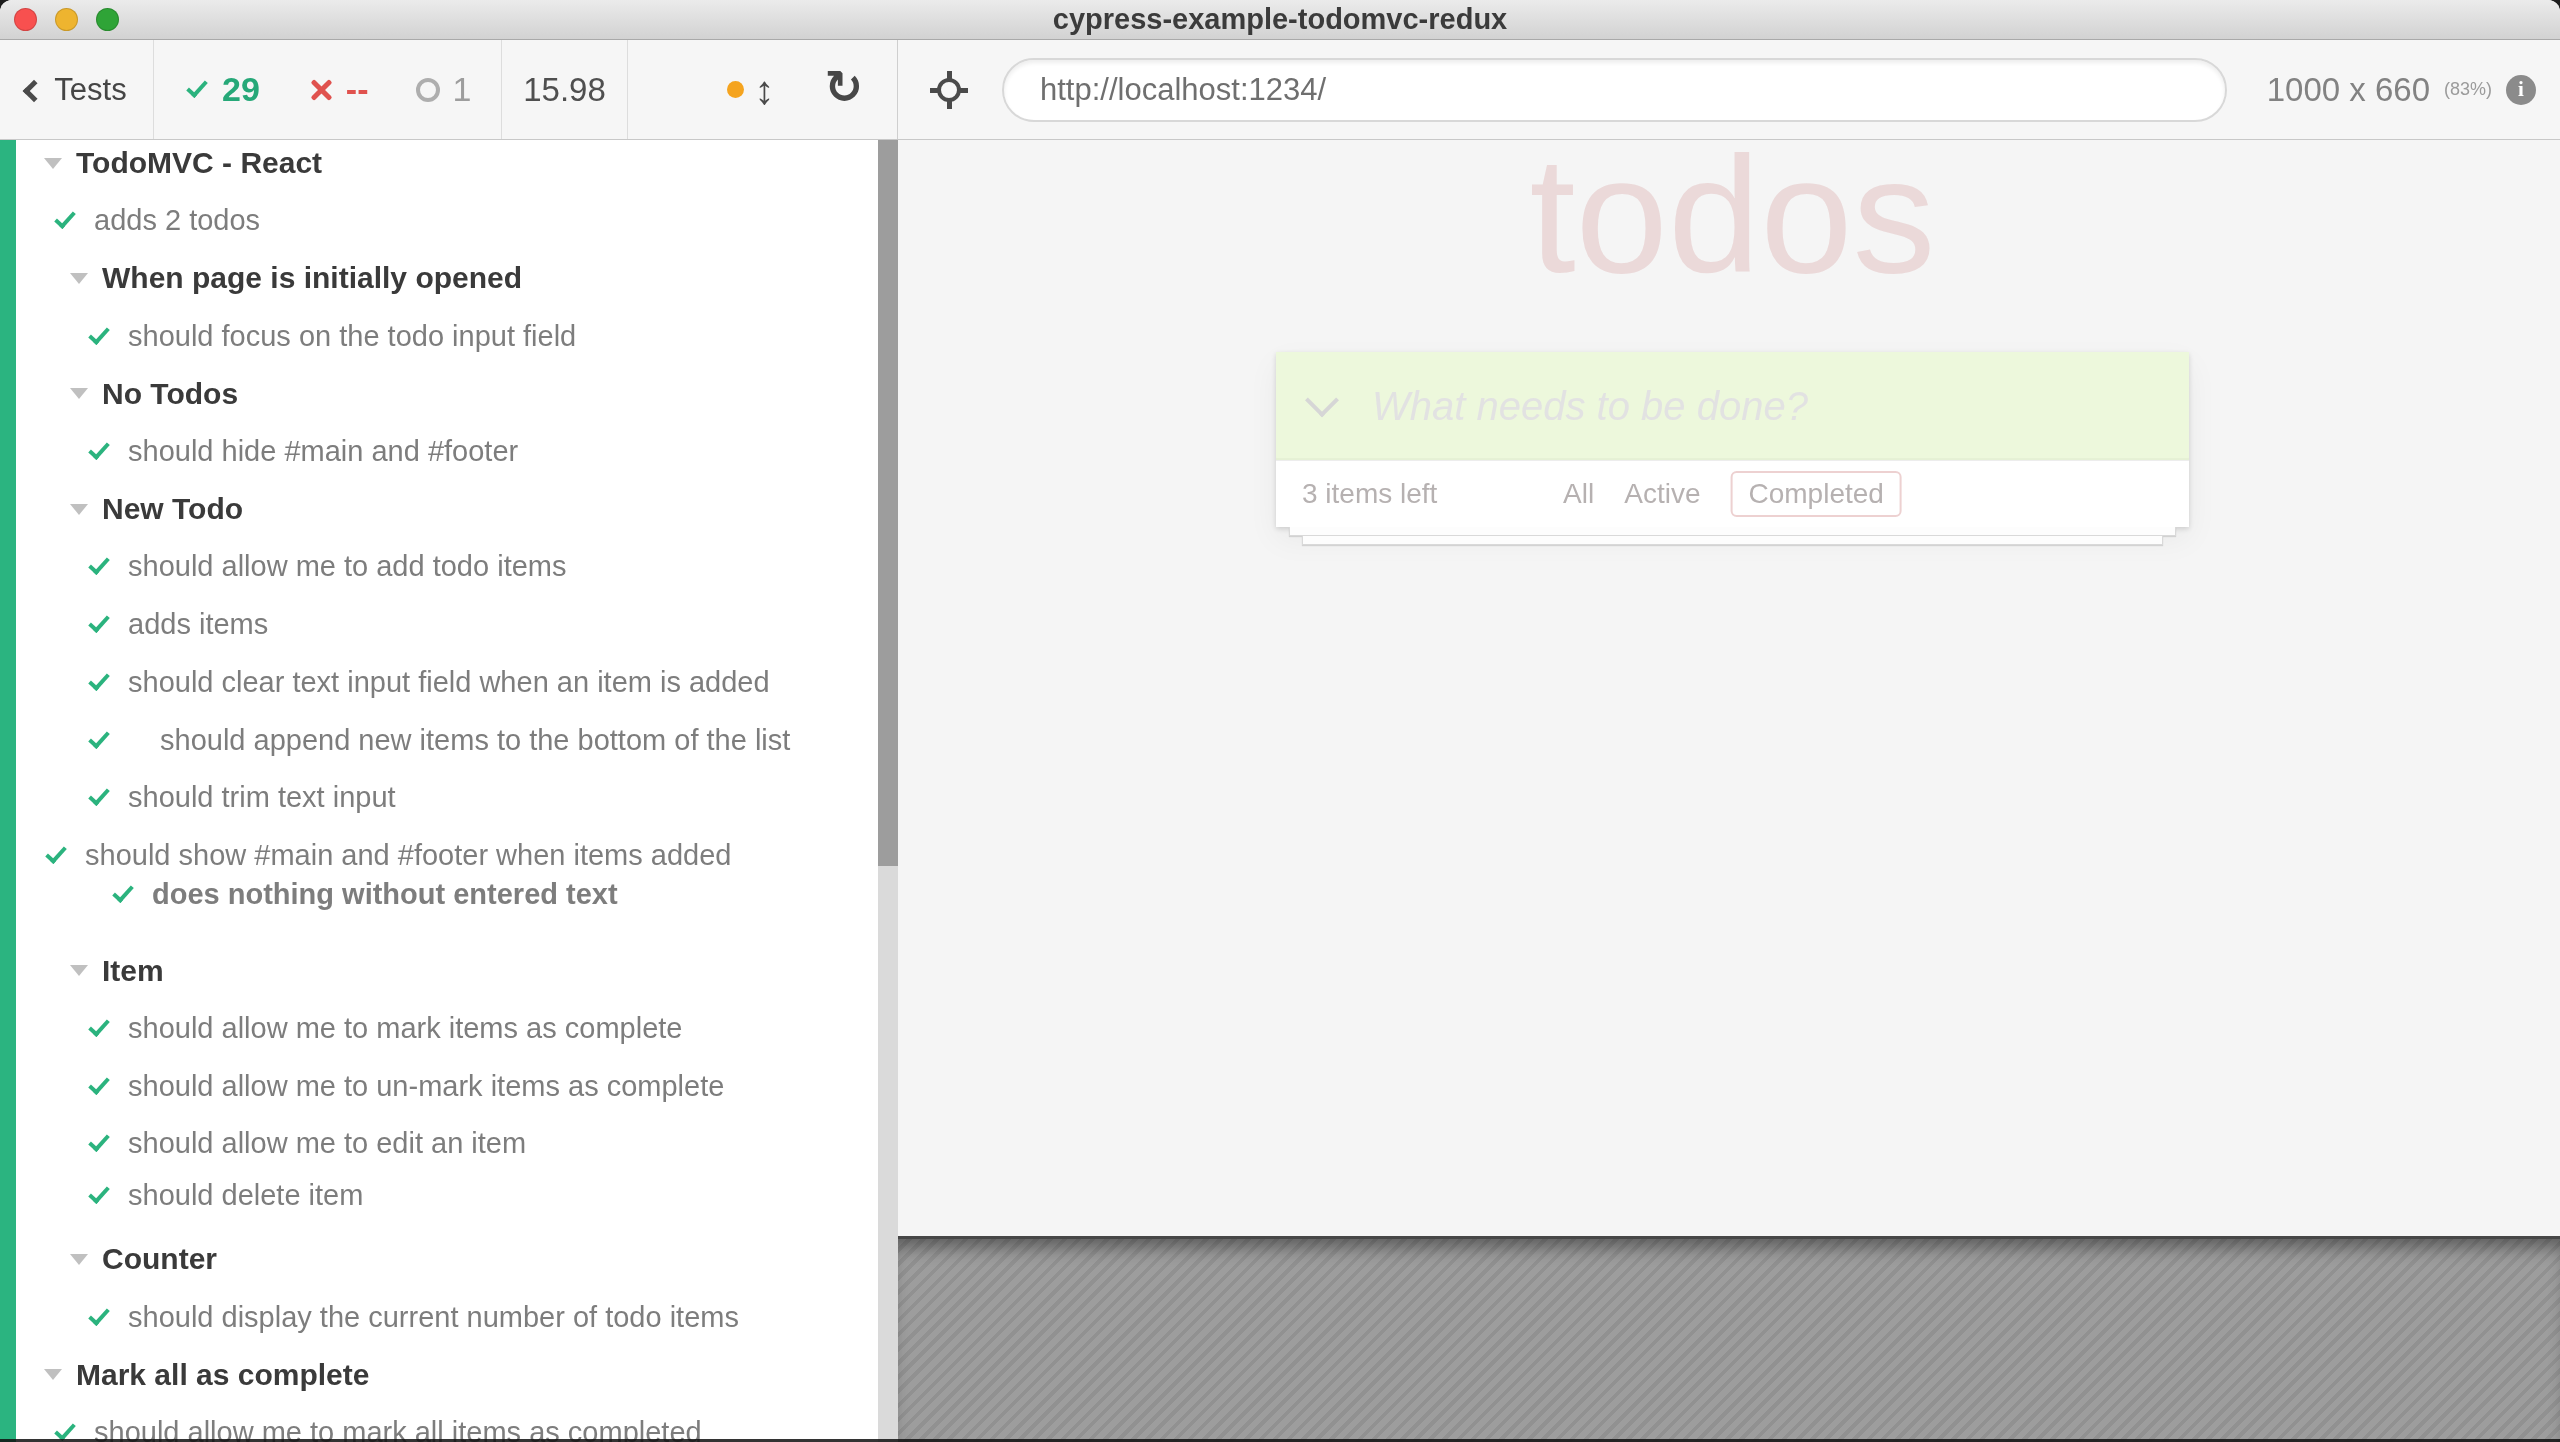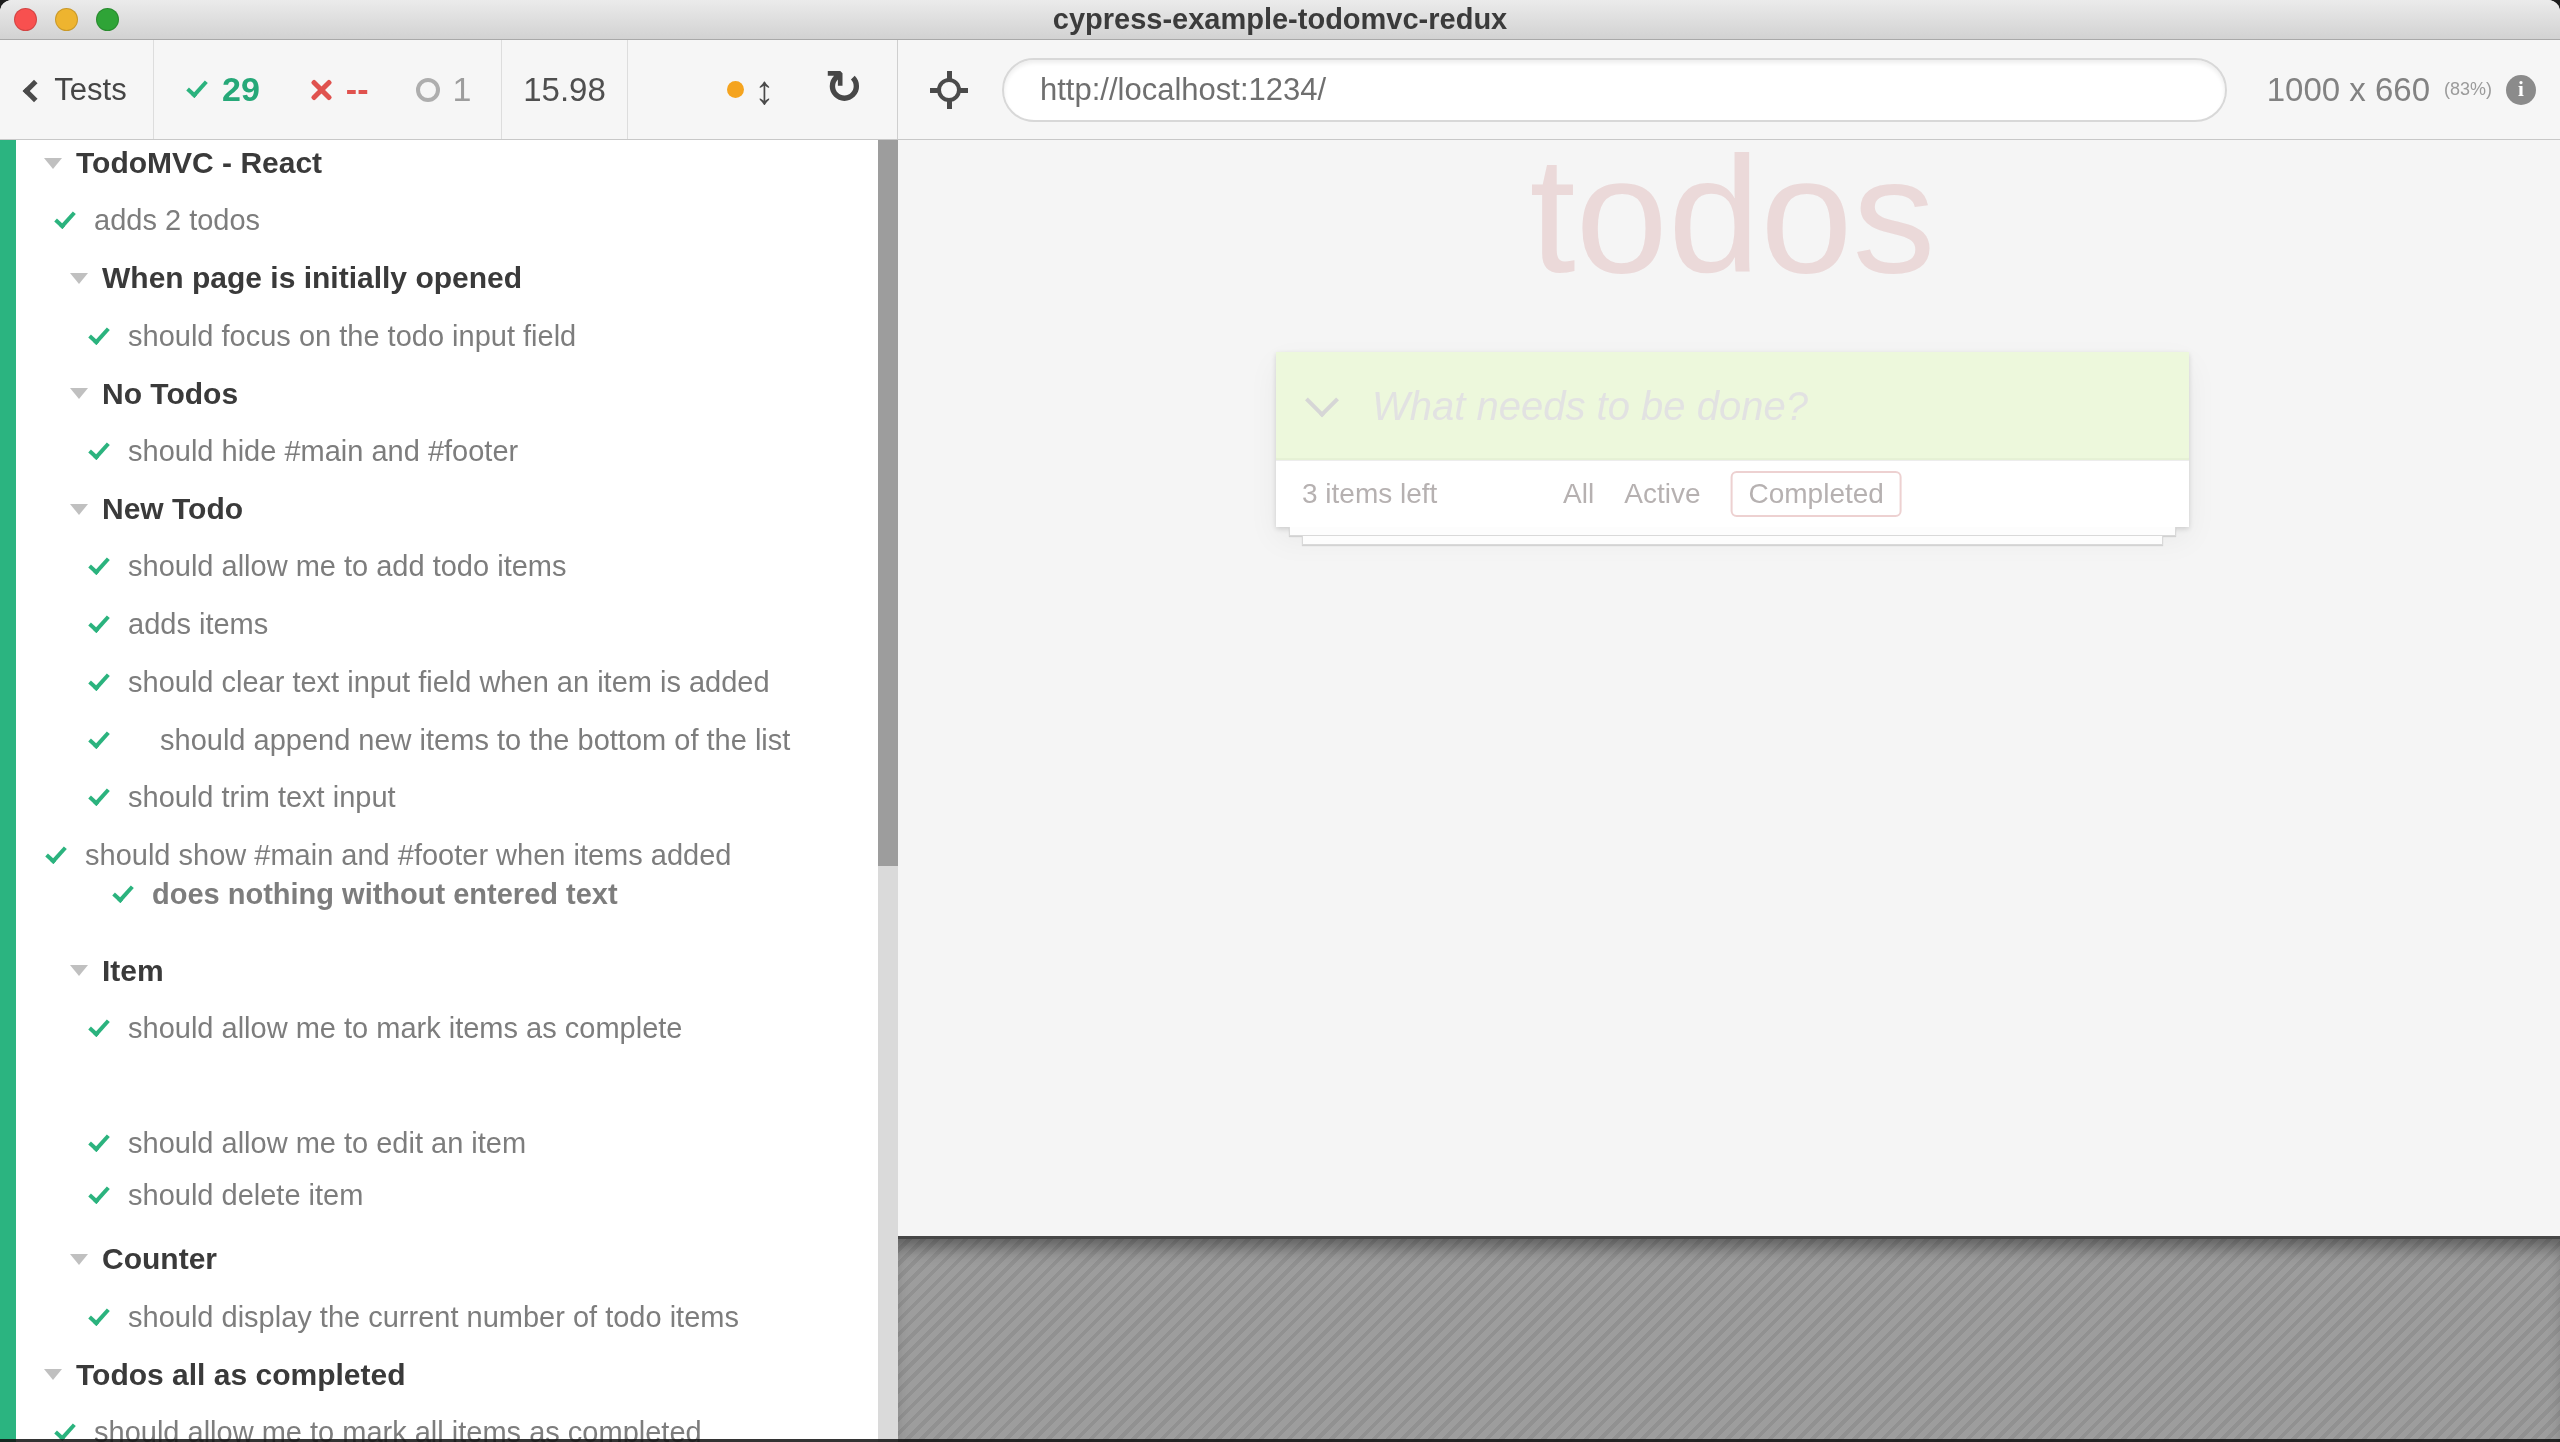--- a/index.html
+++ b/index.html
@@ -213,39 +213,43 @@
             <span class="tlabel">does nothing without entered text</span>
           </div>
           <div class="trow suite" style="top: 801.8px; padding-left: 70px;">
             <span class="caret"></span>
             <span class="tlabel">Item</span>
           </div>
           <div class="trow test" style="top: 859.5px; padding-left: 92px;">
             <span class="check"></span>
             <span class="tlabel">should allow me to mark items as complete</span>
           </div>
+          <div class="trow test" style="top: 917.2px; padding-left: 92px;">
+            <span class="check"></span>
+            <span class="tlabel">should allow me to un-mark items as complete</span>
+          </div>
           <div class="trow test" style="top: 974.9px; padding-left: 92px;">
             <span class="check"></span>
             <span class="tlabel">should allow me to edit an item</span>
           </div>
           <div class="trow test" style="top: 1026px; padding-left: 92px;">
             <span class="check"></span>
             <span class="tlabel">should delete item</span>
           </div>
           <div class="trow suite" style="top: 1090.3px; padding-left: 70px;">
             <span class="caret"></span>
             <span class="tlabel">Counter</span>
           </div>
           <div class="trow test" style="top: 1148px; padding-left: 92px;">
             <span class="check"></span>
             <span class="tlabel">should display the current number of todo items</span>
           </div>
           <div class="trow suite" style="top: 1205.7px; padding-left: 44px;">
             <span class="caret"></span>
-            <span class="tlabel">Todos all as completed</span>
+            <span class="tlabel">Mark all as complete</span>
           </div>
           <div class="trow test" style="top: 1263.4px; padding-left: 58px;">
             <span class="check"></span>
             <span class="tlabel">should allow me to mark all items as completed</span>
           </div>
         </div>
     </div>
 
     <div class="rscroll">
       <div class="rthumb"></div>

